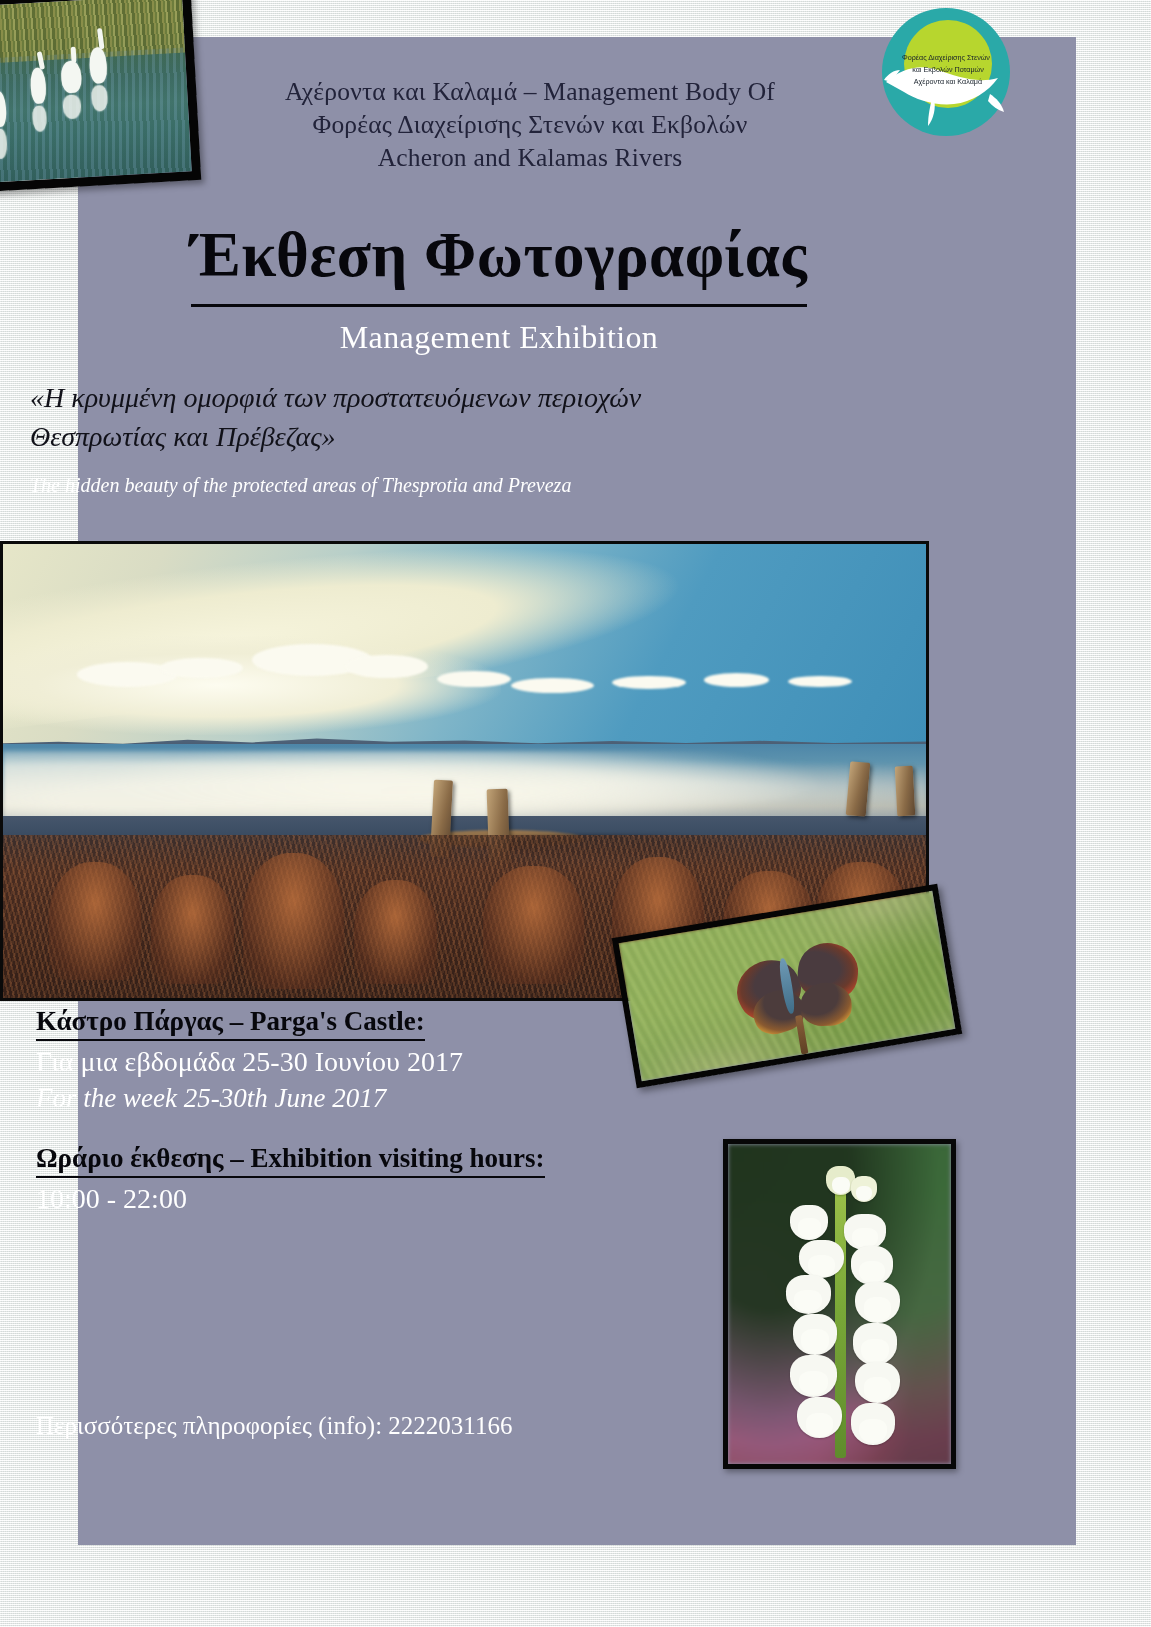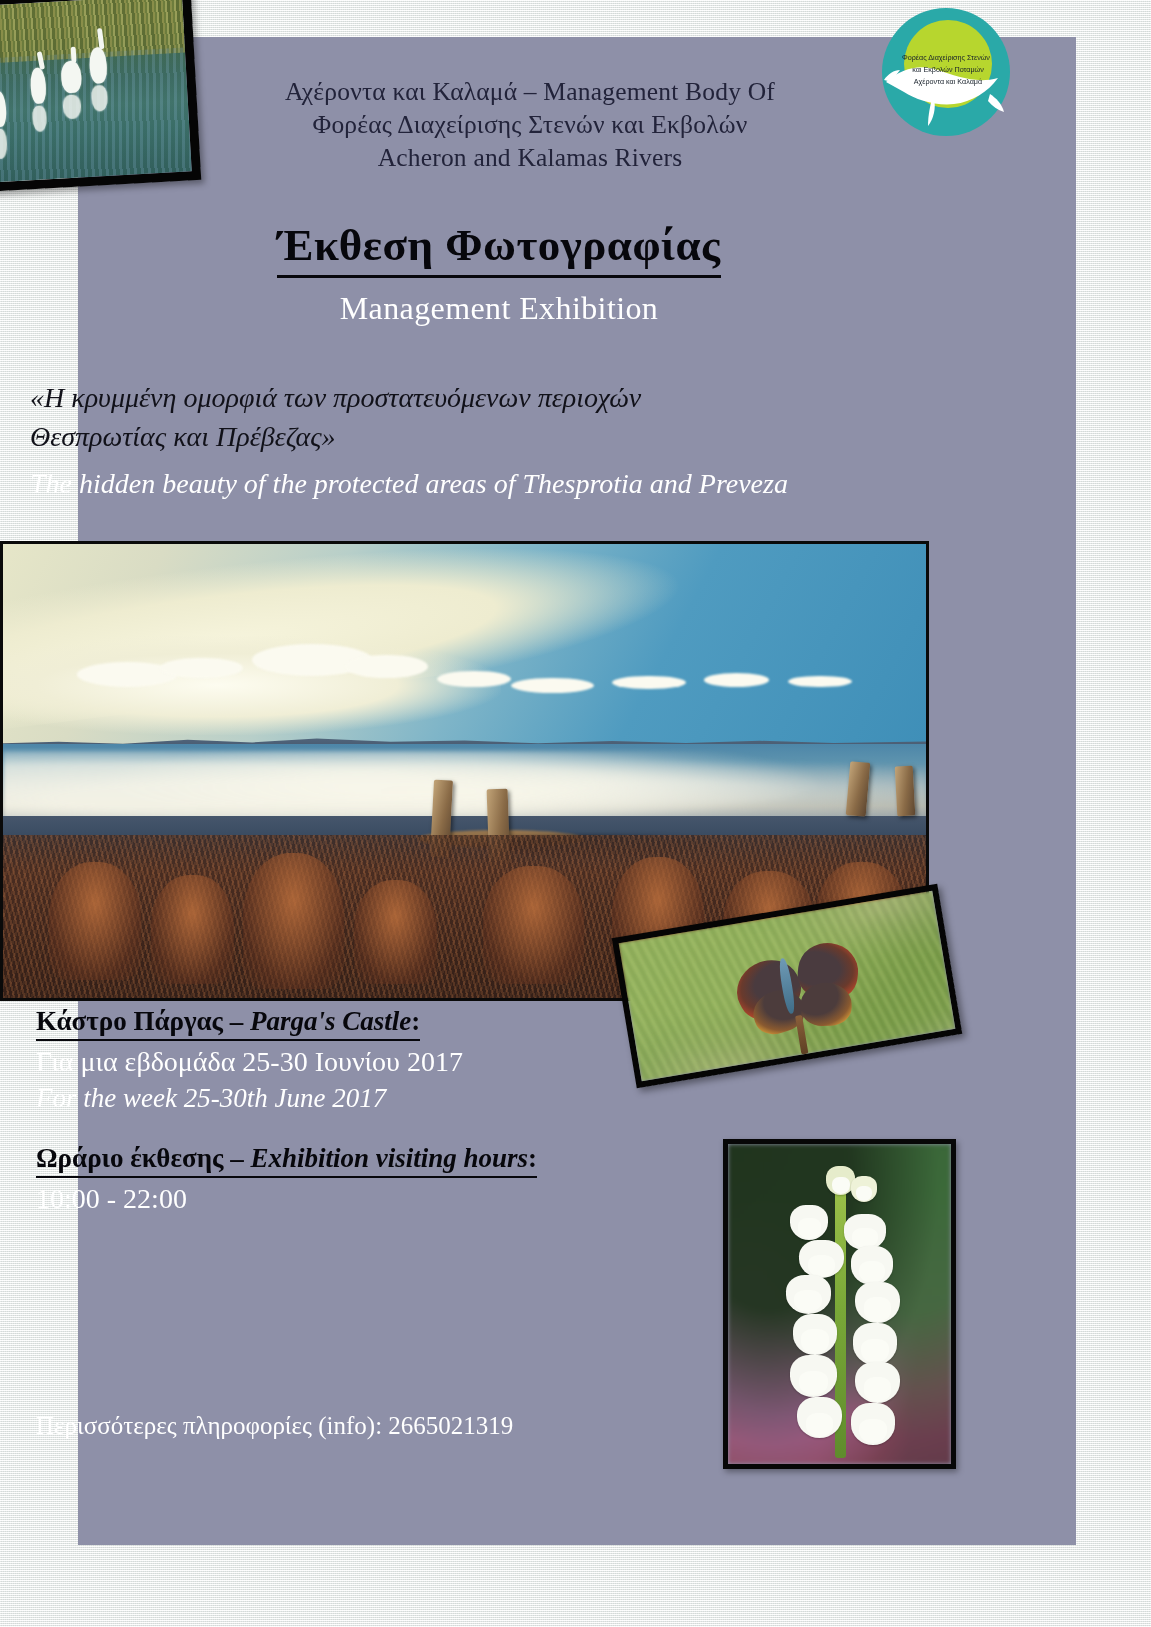--- a/index.html
+++ b/index.html
@@ -83,44 +83,44 @@
   .egret.r4{left:140px;top:86px;width:16px;height:26px;border-radius:42% 42% 50% 50%;}
 
   
   .exhibit-title{
     position:absolute;left:0;top:222px;width:998px;
     text-align:center;z-index:6;
   }
   .exhibit-title .gr{
     display:inline-block;
     color:#07070c;
-    font-size:45px;font-weight:bold;
+    font-size:63px;font-weight:bold;
     letter-spacing:.5px;
     border-bottom:3px solid #07070c;
-    padding-bottom:6px;
+    padding-bottom:16px;
     line-height:1.05;
   }
   .exhibit-title .en{
     display:block;margin-top:12px;
     color:#ffffff;
     font-size:32px;
     letter-spacing:.4px;
   }
 
   .subtitle{
     position:absolute;left:30px;top:378px;width:938px;
     text-align:left;z-index:6;
   }
   .subtitle .gr{
     display:block;color:#111119;
     font-size:28px;font-style:italic;line-height:1.40;
   }
   .subtitle .en{
-    display:block;margin-top:12px;color:#ffffff;
-    font-size:28px;font-style:italic;
+    display:block;margin-top:18px;color:#ffffff;
+    font-size:20px;font-style:italic;
   }
 
   
   .photo-main{
     position:absolute;
     left:0px;top:541px;
     width:929px;height:460px;
     border:3px solid #0a0a0a;
     box-sizing:border-box;
     overflow:hidden;
@@ -275,21 +275,21 @@
   .info-group{margin-bottom:26px;}
   .info-head{
     display:inline-block;
     color:#07070c;
     font-size:27px;
     font-weight:bold;
     border-bottom:2.5px solid #07070c;
     line-height:1.25;
     white-space:nowrap;
   }
-  .info-head .it{font-style:italic;}
+  .info-head .it{}
   .info-line-gr{
     color:#ffffff;
     font-size:28px;
     line-height:1.32;
     margin-top:3px;
   }
   .info-line-en{
     color:#ffffff;
     font-size:27px;
     font-style:italic;
@@ -432,13 +432,13 @@
   </div>
 
 
   <div class="info-group">
     <div class="info-head"><span>Ωράριο έκθεσης</span><span> – </span><span class="it">Exhibition visiting hours</span><span>:</span></div>
     <div class="info-line-gr">10:00 - 22:00</div>
   </div>
 
 </div>
 
-<div class="info-contact">Περισσότερες πληροφορίες  (info): 2665021319</div>
+<div class="info-contact">Περισσότερες πληροφορίες  (info): 2222031166</div>
 
 </body></html>

